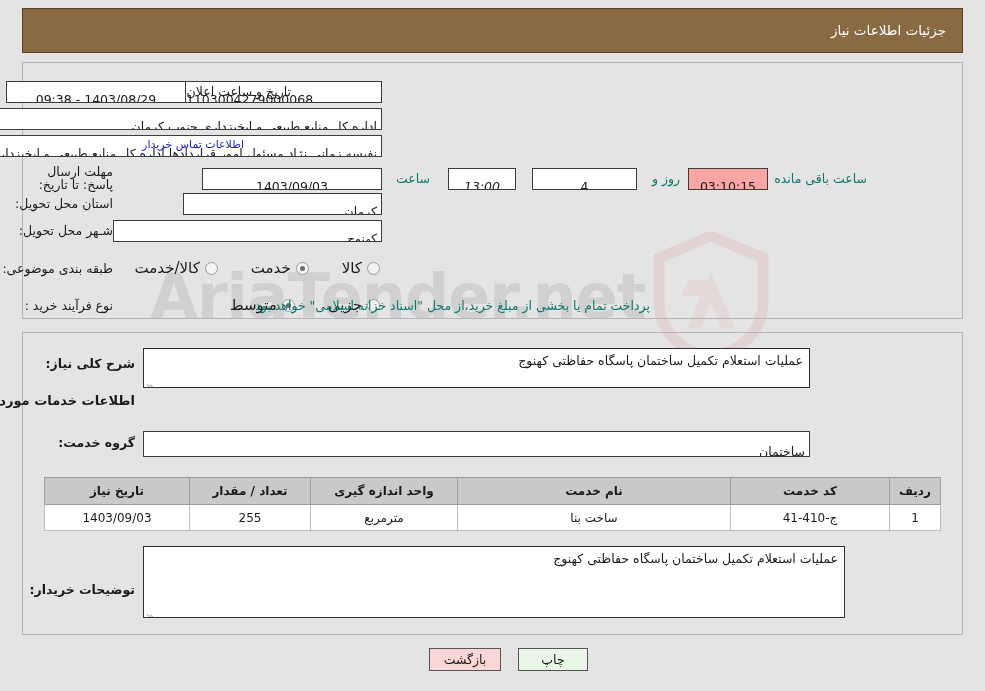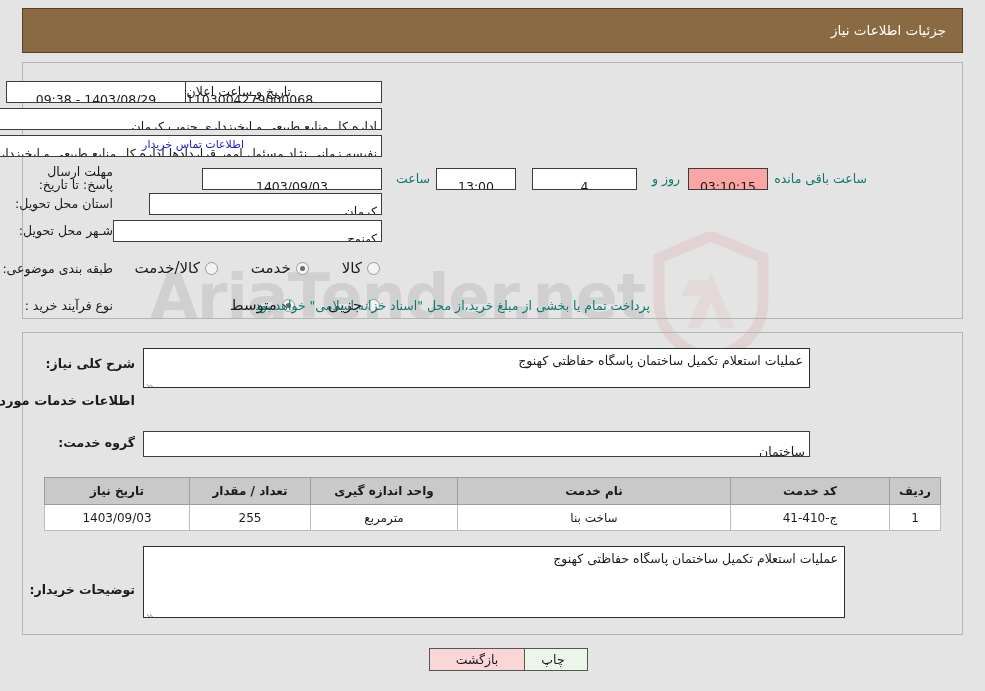--- a/index.html
+++ b/index.html
@@ -236,21 +236,21 @@
     font-size: 12.5px;
     text-align: center;
     line-height: 21px;
     cursor: pointer;
     z-index: 3;
     font-family: "DejaVu Sans", "Liberation Sans", sans-serif;
     color: #1a1a1a;
     padding: 0;
   }
   #btn-print  { left: 518px; top: 648px; width: 70px; background: #eaf7e8; }
-  #btn-back   { left: 429px; top: 648px; width: 96px; background: #fbd6d6; }
+  #btn-back   { left: 429px; top: 648px; width: 72px; background: #fbd6d6; }
 </style>
 </head>
 <body>
 
 <div id="watermark">
   <div class="wm-inner">
     <svg width="120" height="130" viewBox="0 0 120 130">
       <path d="M60 4 L112 26 L112 70 C112 100 88 120 60 126 C32 120 8 100 8 70 L8 26 Z" fill="none" stroke="#d89a9a" stroke-width="11"></path>
       <path d="M60 40 L84 96 L70 96 L60 70 L50 96 L36 96 Z" fill="#e8b4b4"></path>
       <path d="M38 48 L58 48 L50 64 L30 64 Z" fill="#e8b4b4"></path>
@@ -273,28 +273,28 @@
 <div class="lbl" style="right:872px; top:111px;">نام دستگاه خریدار:</div>
 <div class="box right" style="right:603px; top:108px; width:740px;">اداره کل منابع طبیعی و ابخیزداری جنوب کرمان</div>
 
 <div class="lbl" style="right:872px; top:138px;">ایجاد کننده درخواست:</div>
 <div class="box right" style="right:603px; top:135px; width:740px;">نفیسه زمانی نژاد مسئول امور قراردادها اداره کل منابع طبیعی و ابخیزداری جنوب</div>
 <div class="linktext" style="right:741px; top:138px;">اطلاعات تماس خریدار</div>
 
 <div class="lbl" style="right:872px; top:165px; width:90px; white-space:normal; line-height:13px;">مهلت ارسال پاسخ: تا تاریخ:</div>
 <div class="box center" style="right:603px; top:168px; width:180px;">1403/09/03</div>
 <div class="plaintext" style="right:555px; top:171px;">ساعت</div>
-<div class="box center" style="right:469px; top:168px; width:80px;">13:00</div>
+<div class="box center" style="right:469px; top:168px; width:68px;font-style:italic;">13:00</div>
 <div class="box center" style="right:348px; top:168px; width:105px;">4</div>
 <div class="plaintext" style="right:305px; top:171px;">روز و</div>
 <div class="box center cream" style="right:217px; top:168px; width:80px;">03:10:15</div>
 <div class="plaintext" style="right:118px; top:171px;">ساعت باقی مانده</div>
 
 <div class="lbl" style="right:872px; top:196px;">استان محل تحویل:</div>
-<div class="box right" style="right:603px; top:193px; width:233px;">کرمان</div>
+<div class="box right" style="right:603px; top:193px; width:199px;">کرمان</div>
 
 <div class="lbl" style="right:872px; top:223px;">شـهر محل تحویل:</div>
 <div class="box right" style="right:603px; top:220px; width:269px;">کهنوج</div>
 
 <div class="lbl" style="right:872px; top:261px;">طبقه بندی موضوعی:</div>
 <div class="radio-group" id="category-radios" style="right:605px; top:259px;">
     <div class="radio-item">
       <span class="radio-dot"></span>
       <span class="radio-label">کالا</span>
     </div>

